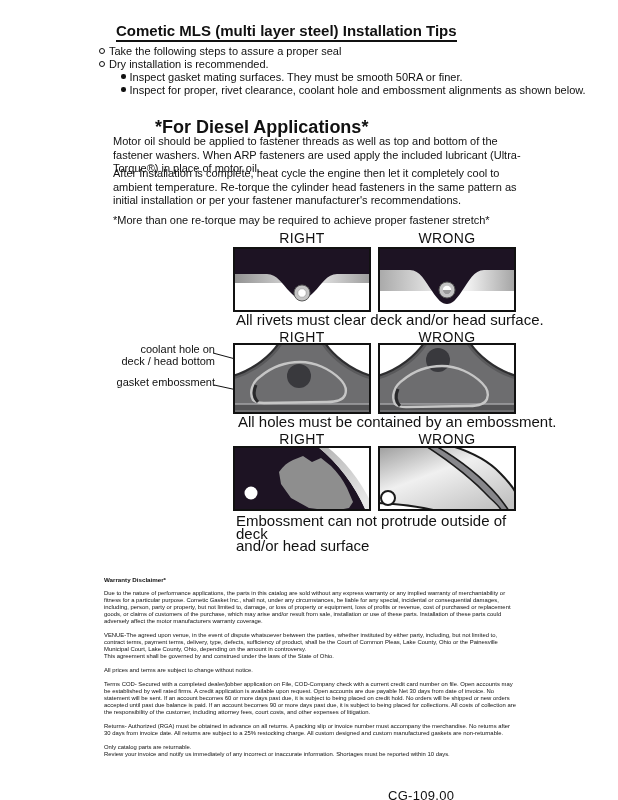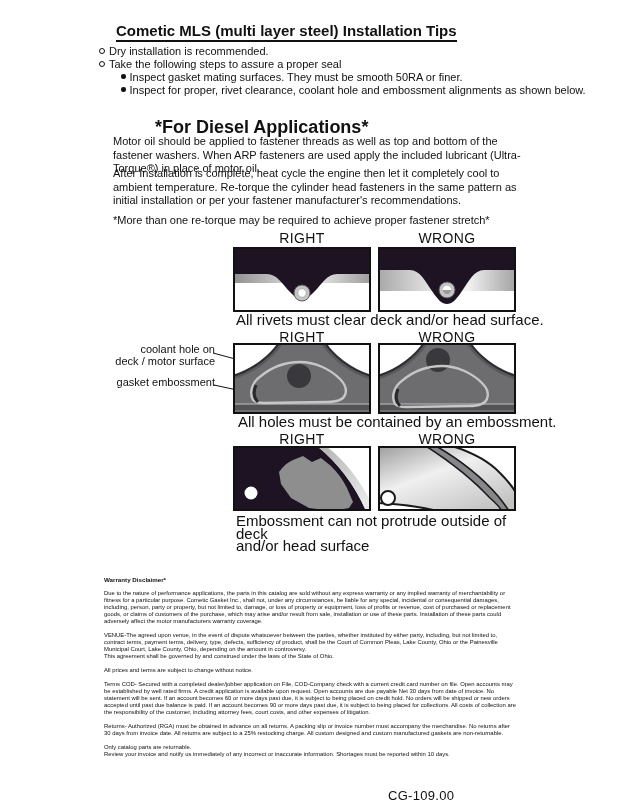--- a/index.html
+++ b/index.html
@@ -33,25 +33,25 @@
 
 <div id="page">
 
   <div class="abs" style="left:116px;top:22px;">
     <span class="title">Cometic MLS (multi layer steel) Installation Tips</span>
   </div>
 
   <div class="abs blist" style="left:99px;top:45px;width:500px;">
     <div class="brow">
       <span class="ring"></span>
-      <span>Dry installation is recommended.</span>
+      <span>Take the following steps to assure a proper seal</span>
     </div>
     <div class="brow">
       <span class="ring"></span>
-      <span>Take the following steps to assure a proper seal</span>
+      <span>Dry installation is recommended.</span>
     </div>
     <div class="brow sub">
       <span class="dot"></span>
       <span>Inspect gasket mating surfaces.  They must be smooth 50RA or finer.</span>
     </div>
     <div class="brow sub">
       <span class="dot"></span>
       <span>Inspect for proper, rivet clearance, coolant hole and embossment alignments as shown below.</span>
     </div>
   </div>
@@ -99,21 +99,21 @@
     <rect x="1" y="1" width="136" height="63" fill="none" stroke="#111" stroke-width="2"></rect>
   </svg>
 
   <div class="abs caption" style="left:236px;top:314px;">All rivets must clear deck and/or head surface.</div>
 
   <div class="abs dlabel" style="left:233px;top:329px;">RIGHT</div>
   <div class="abs dlabel" style="left:378px;top:329px;">WRONG</div>
 
   <div class="abs sidelabel" style="left:100px;top:343px;">
     <div>coolant hole on</div>
-    <div>deck / motor surface</div>
+    <div>deck / head bottom</div>
   </div>
   <div class="abs sidelabel" style="left:100px;top:376px;">gasket embossment</div>
 
   <svg class="abs" style="left:210px;top:345px;" width="95" height="55" viewBox="0 0 95 55">
     <line x1="3" y1="8" x2="85" y2="30" stroke="#111" stroke-width="1"></line>
     <line x1="4" y1="40" x2="50" y2="50" stroke="#111" stroke-width="1"></line>
   </svg>
 
   <svg class="abs dbox" style="left:233px;top:343px;" width="138" height="71" viewBox="0 0 138 71">
     <rect width="138" height="71" fill="#6d6d6f"></rect>

